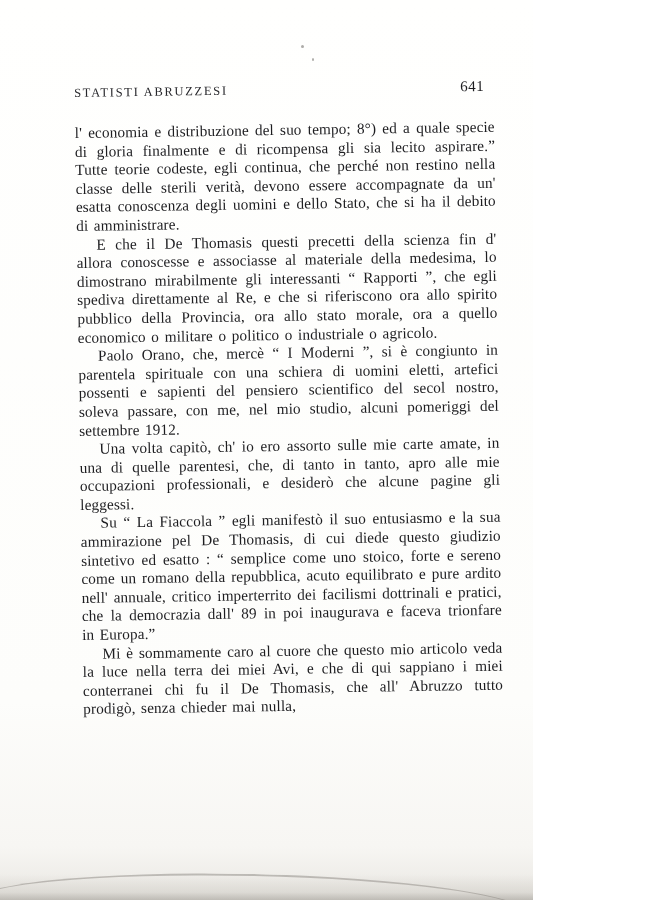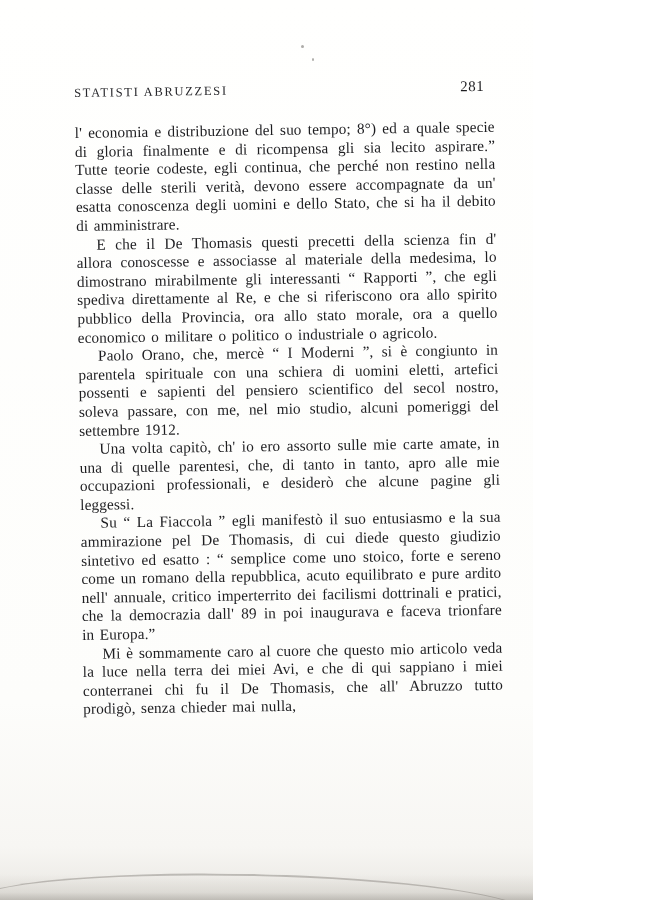--- a/index.html
+++ b/index.html
@@ -82,21 +82,21 @@
 
 <div class="scan-page">
 
   <span class="speck speck-1"></span>
   <span class="speck speck-2"></span>
 
   <div class="page-content">
 
     <div class="page-header">
       <span class="running-title">STATISTI ABRUZZESI</span>
-      <span class="page-number">281</span>
+      <span class="page-number">641</span>
     </div>
 
     <div class="body-text">
       <p class="no-indent">l' economia e distribuzione del suo tempo; 8°) ed a quale specie di gloria finalmente e di ricompensa gli sia lecito aspirare.” Tutte teorie codeste, egli continua, che perché non restino nella classe delle sterili verità, devono essere accompagnate da un' esatta conoscenza degli uomini e dello Stato, che si ha il debito di amministrare.</p>
       <p>E che il De Thomasis questi precetti della scienza fin d' allora conoscesse e associasse al materiale della medesima, lo dimostrano mirabilmente gli interessanti “ Rapporti ”, che egli spediva direttamente al Re, e che si riferiscono ora allo spirito pubblico della Provincia, ora allo stato morale, ora a quello economico o militare o politico o industriale o agricolo.</p>
       <p>Paolo Orano, che, mercè “ I Moderni ”, si è congiunto in parentela spirituale con una schiera di uomini eletti, artefici possenti e sapienti del pensiero scientifico del secol nostro, soleva passare, con me, nel mio studio, alcuni pomeriggi del settembre 1912.</p>
       <p>Una volta capitò, ch' io ero assorto sulle mie carte amate, in una di quelle parentesi, che, di tanto in tanto, apro alle mie occupazioni professionali, e desiderò che alcune pagine gli leggessi.</p>
       <p>Su “ La Fiaccola ” egli manifestò il suo entusiasmo e la sua ammirazione pel De Thomasis, di cui diede questo giudizio sintetivo ed esatto : “ semplice come uno stoico, forte e sereno come un romano della repubblica, acuto equilibrato e pure ardito nell' annuale, critico imperterrito dei facilismi dottrinali e pratici, che la democrazia dall' 89 in poi inaugurava e faceva trionfare in Europa.”</p>
       <p>Mi è sommamente caro al cuore che questo mio articolo veda la luce nella terra dei miei Avi, e che di qui sappiano i miei conterranei chi fu il De Thomasis, che all' Abruzzo tutto prodigò, senza chieder mai nulla,</p>
     </div>

